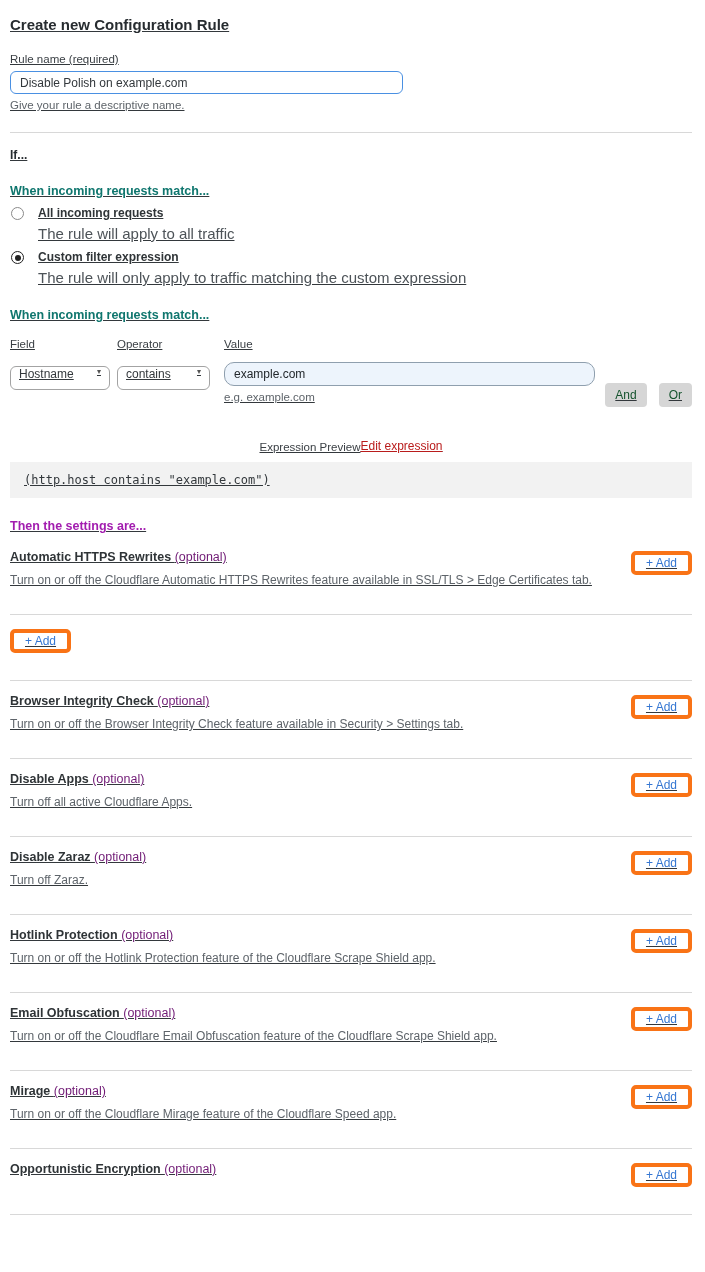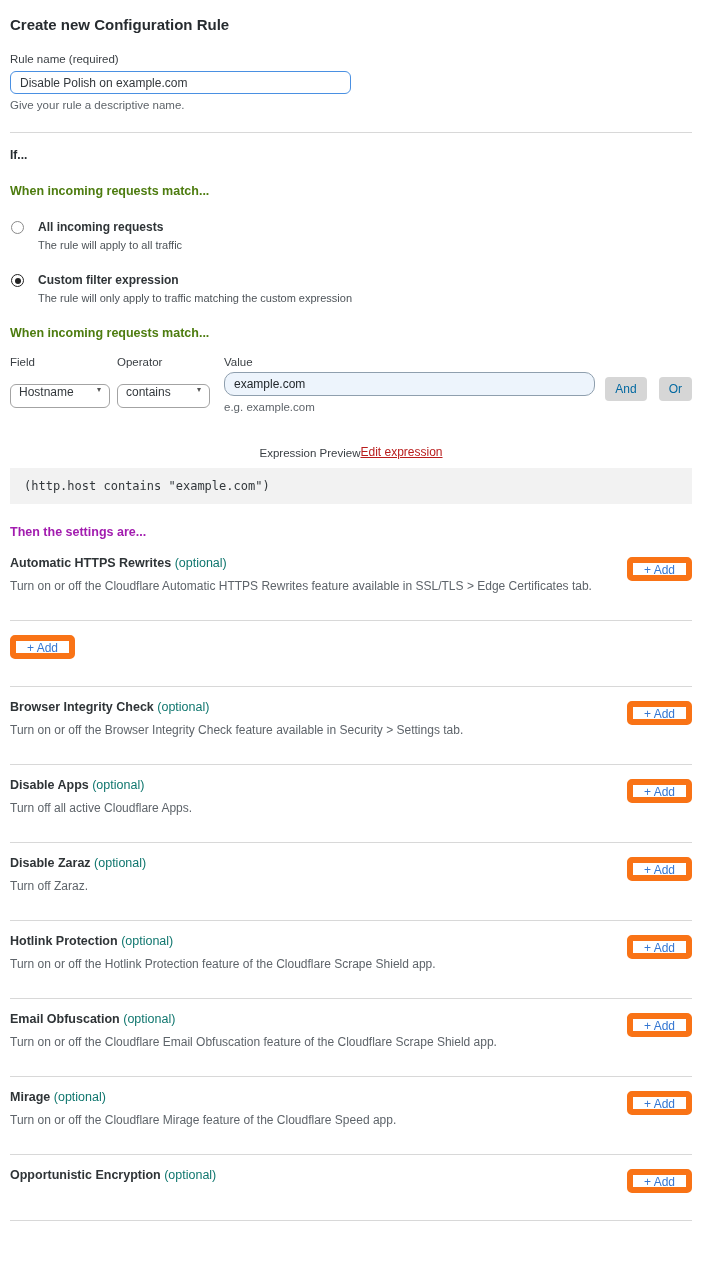--- a/index.html
+++ b/index.html
@@ -3,103 +3,103 @@
 <meta charset="utf-8">
 <style>
   * { box-sizing: border-box; }
   html,body { margin:0; padding:0; }
   body {
     width:705px; height:1272px; overflow:hidden;
     background:#ffffff;
     font-family:"Liberation Sans", sans-serif;
     font-size:12px; color:#33383c;
   }
-  .page { padding:16px 13px 0 10px; }
+  .page { padding:16px 13px 0 10px;text-decoration:underline; }
 
   .page-title { font-size:15px; font-weight:bold; color:#272c30; margin:0 0 20px; }
 
   .field-label { font-size:11.5px; color:#3b4045; margin-bottom:6px; }
   .helper { font-size:11.5px; color:#5e646a; margin-top:5px; }
 
   .text-input {
     font-family:"Liberation Sans", sans-serif;
     font-size:12px; color:#33383c;
     height:23px; padding:0 9px;
     border:1px solid #4a90e2; border-radius:6px;
     outline:none; background:#fff;
   }
-  #rule-name-input { width:341px; }
+  #rule-name-input { width:393px; }
 
   .divider { border:none; border-top:1px solid #d8d8d8; margin:21px 0 0; }
 
   .if-heading { font-size:12px; font-weight:bold; color:#272c30; margin:15px 0 0; }
-  .match-label { font-size:12.5px; font-weight:bold; color:#4d7c0f; margin:22px 0 0; }
-
-  .radio-row { display:flex; margin-top:22px; }
+  .match-label { font-size:12.5px; font-weight:bold; color:#0f766e; margin:22px 0 0; }
+
+  .radio-row { display:flex; margin-top:8px; }
   .radio-visual {
     width:13px; height:13px; border-radius:50%;
     border:1.5px solid #8a8a8a; margin:1px 14px 0 1px; flex:0 0 auto;
     position:relative; background:#fff; cursor:pointer;
   }
   .radio-visual.selected { border-color:#222; }
   .radio-visual.selected::after {
     content:""; position:absolute; left:2.5px; top:2.5px;
     width:6px; height:6px; border-radius:50%; background:#222;
   }
   .radio-title { font-size:12px; font-weight:bold; color:#2f3437; }
-  .radio-desc  { font-size:11px; color:#4d5358; margin-top:5px; }
+  .radio-desc  { font-size:15px; color:#4d5358; margin-top:5px; }
 
   .builder { display:flex; align-items:flex-start; margin-top:16px; }
-  .builder .col-label { font-size:11.5px; color:#3b4045; margin-bottom:4px; }
+  .builder .col-label { font-size:11.5px; color:#3b4045; margin-bottom:12px; }
   .col-field { width:100px; margin-right:7px; }
   .col-operator { width:93px; margin-right:14px; }
   .col-value { flex:1; }
 
   .select-box {
     height:24px; border:1px solid #a3a3a3; border-radius:6px;
     background:#fff; display:flex; align-items:flex-start;
     padding:0 8px; font-size:12px; color:#33383c; cursor:pointer;margin-top:16px;
   }
   .select-box .caret { margin-left:auto; font-size:8px; color:#555; }
 
   #value-input {
     width:100%; height:24px;
     background:#edf4fc; border:1px solid #8f9fae; border-radius:10px;
     color:#23282c;
   }
   .conjunction { display:flex; margin-left:10px; margin-top:21px; }
   .conj-btn {
-    font-family:"Liberation Sans", sans-serif; font-size:12px; color:#0369a1;
+    font-family:"Liberation Sans", sans-serif; font-size:12px; color:#14532d;
     background:#d6d6d6; border:none; border-radius:4px;
-    height:24px; padding:0 10px; margin-left:12px; cursor:pointer;
+    height:24px; padding:0 10px; margin-left:12px; cursor:pointer;margin-top:24px;
   }
   .conj-btn:first-child { margin-left:0; }
 
   .preview-head { display:flex; justify-content:center; align-items:flex-end; margin-top:32px; }
   .preview-label { font-size:11.5px; color:#3b4045; }
   .edit-link { font-size:12px; color:#b91c1c; text-decoration:underline; cursor:pointer; }
   .code-block {
     margin-top:9px; background:#f2f2f2; padding:11px 14px;
     font-family:"DejaVu Sans Mono", monospace; font-size:12px; color:#33383c;
   }
 
   .then-heading { font-size:12.5px; font-weight:bold; color:#a21caf; margin:21px 0 0; }
 
   .settings-list { margin-top:4px; }
   .setting {
     padding:13px 0 27px; border-bottom:1px solid #d8d8d8;
     display:flex; justify-content:space-between; align-items:flex-start;
   }
   .setting-main { flex:1; padding-right:16px; }
   .setting-title { font-size:12.5px; font-weight:bold; color:#2f3437; }
-  .setting-optional { font-weight:normal; color:#0f766e;text-align:right; }
+  .setting-optional { font-weight:normal; color:#701a75;text-align:right; }
   .setting-desc { font-size:12px; color:#5e646a; margin-top:9px; }
   .add-btn {
     font-family:"Liberation Sans", sans-serif; font-size:12px; color:#3476d2;
-    background:#fff; border:6px solid #f97316; border-radius:5px;
+    background:#fff; border:4px solid #f97316; border-radius:5px;
     height:24px; padding:0 11px; margin-top:1px; cursor:pointer; flex:0 0 auto;
   }
 
   .polish { padding:16px 0 0; }
 </style>
 </head>
 <body>
 
 <div class="page">
 

